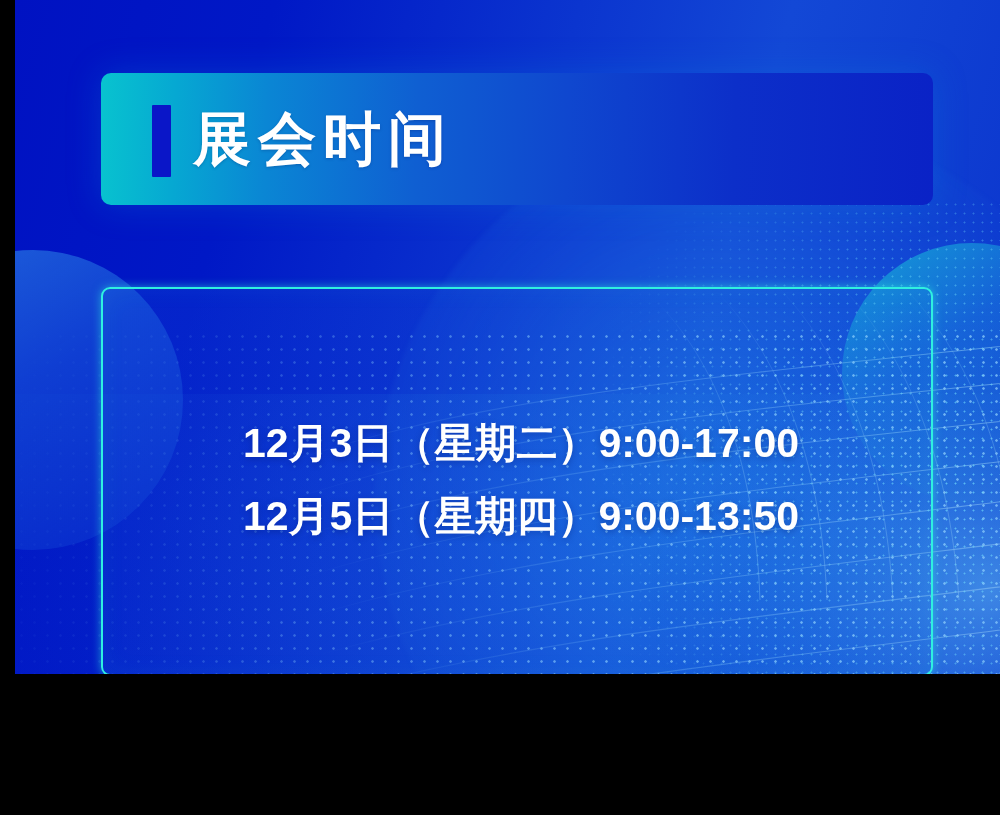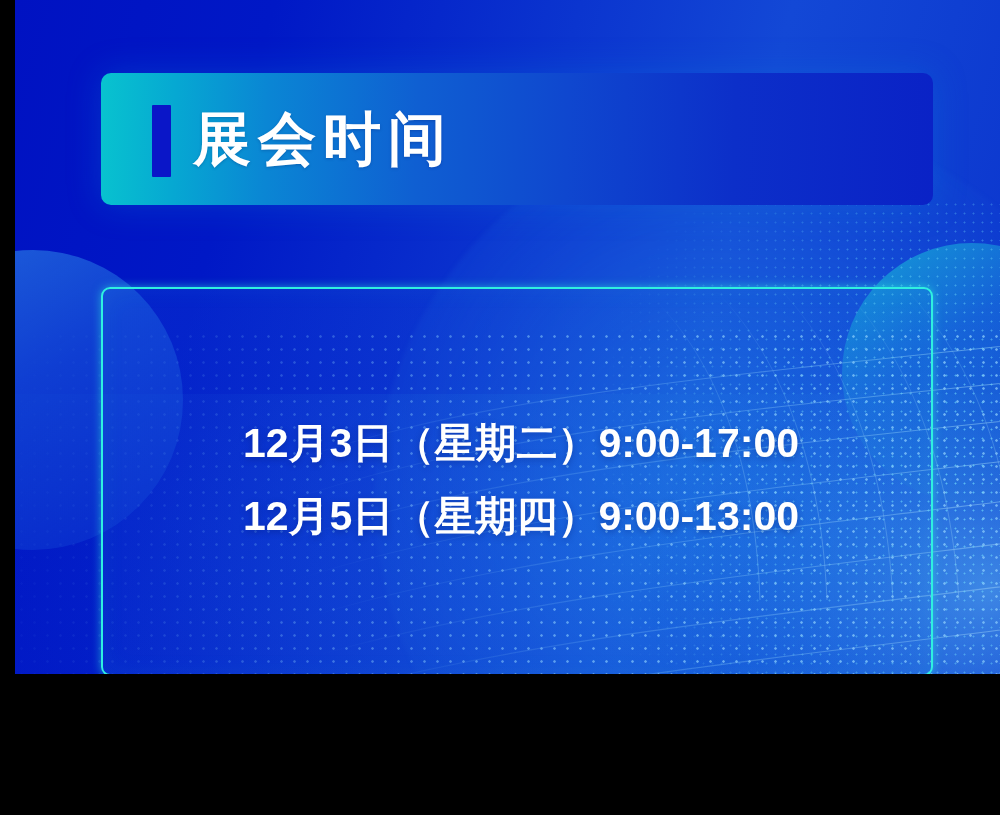--- a/index.html
+++ b/index.html
@@ -270,16 +270,16 @@
 
   <div class="banner">
     <div class="banner-accent"></div>
     <div class="banner-title">展会时间</div>
   </div>
 
   <div class="frame"></div>
 
   <div class="date-list">
     <div class="date-line">12月3日（星期二）9:00-17:00</div>
-    <div class="date-line">12月5日（星期四）9:00-13:00</div>
+    <div class="date-line">12月5日（星期四）9:00-13:50</div>
   </div>
 
 </div>
 
 </body></html>

